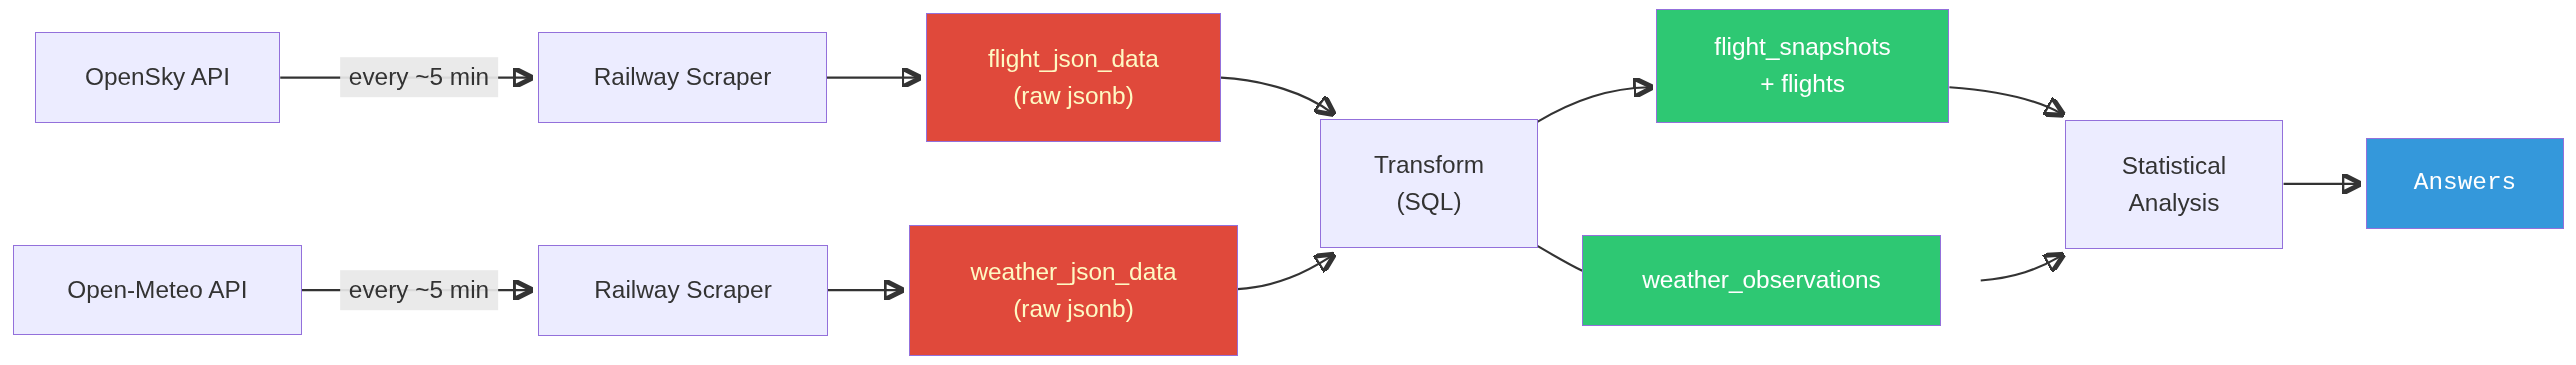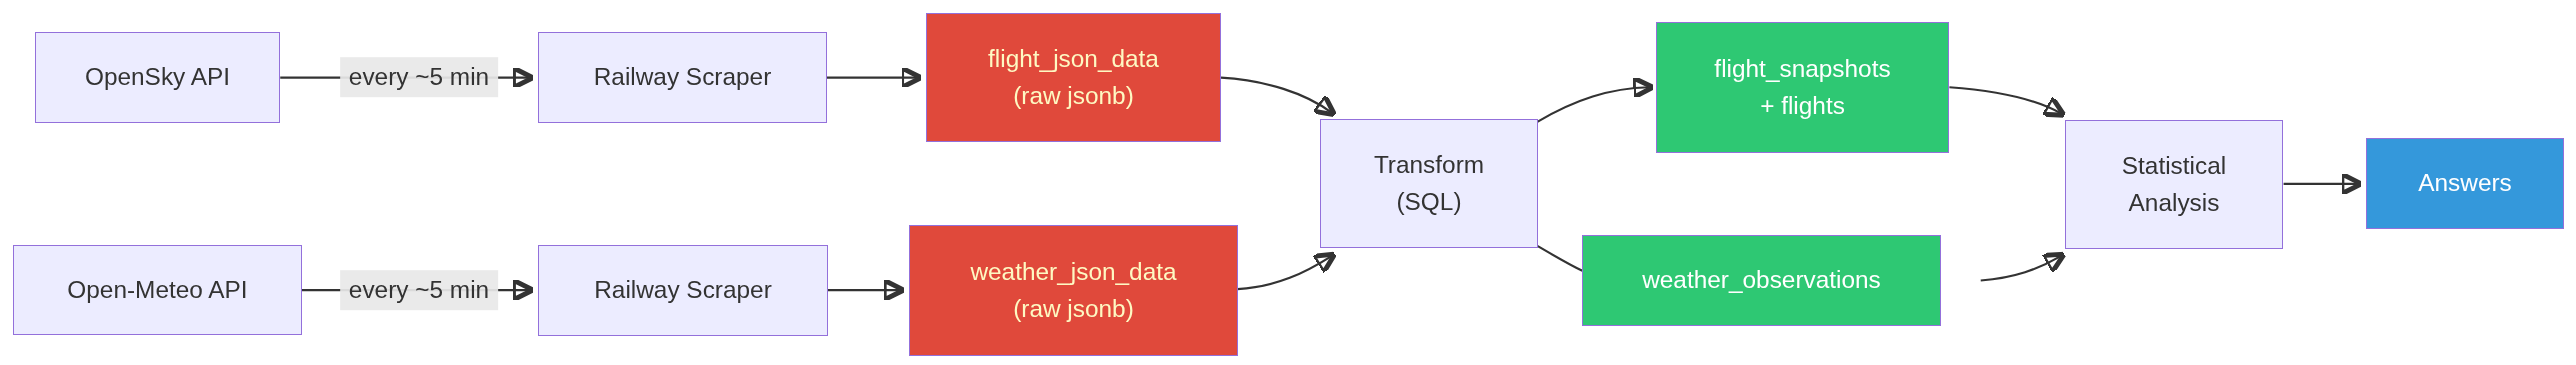--- a/index.html
+++ b/index.html
@@ -12,21 +12,21 @@
   .node{
     position:absolute;box-sizing:border-box;
     display:flex;flex-direction:column;align-items:center;justify-content:center;
     text-align:center;font-size:24.4px;line-height:1.5;color:#333333;
     border:1.7px solid #9370DB;
   }
   .node span{display:block;}
   .fill-lavender{background:#ECECFF;}
   .fill-red{background:#E0493B;color:#fef9c3;}
   .fill-green{background:#2EC873;color:#ffffff;}
-  .fill-blue{background:#3498DB;color:#ffffff;}
+  .fill-blue{background:#3498DB;color:#ffffff;font-family:Liberation Mono, monospace;}
   .edge-label{
     position:absolute;transform:translate(-50%,-50%);
     background:rgba(232,232,232,0.92);color:#333333;
     font-size:24.4px;line-height:1.2;padding:5.2px 8.7px;white-space:nowrap;text-align:right;
   }
 </style>
 </head>
 <body>
 
 <div class="canvas">
@@ -82,21 +82,21 @@
   <div class="node fill-red" style="left:909px;top:225px;width:329px;height:131px">
     <span>weather_json_data</span>
     <span>(raw jsonb)</span>
   </div>
 
   <div class="node fill-lavender" style="left:1320px;top:119px;width:218px;height:129px">
     <span>Transform</span>
     <span>(SQL)</span>
   </div>
 
-  <div class="node fill-green" style="left:1656px;top:22px;width:293px;height:131px">
+  <div class="node fill-green" style="left:1656px;top:9px;width:293px;height:114px">
     <span>flight_snapshots</span>
     <span>+ flights</span>
   </div>
 
   <div class="node fill-green" style="left:1582px;top:235px;width:359px;height:91px">
     <span>weather_observations</span>
   </div>
 
   <div class="node fill-lavender" style="left:2065px;top:120px;width:218px;height:129px">
     <span>Statistical</span>

